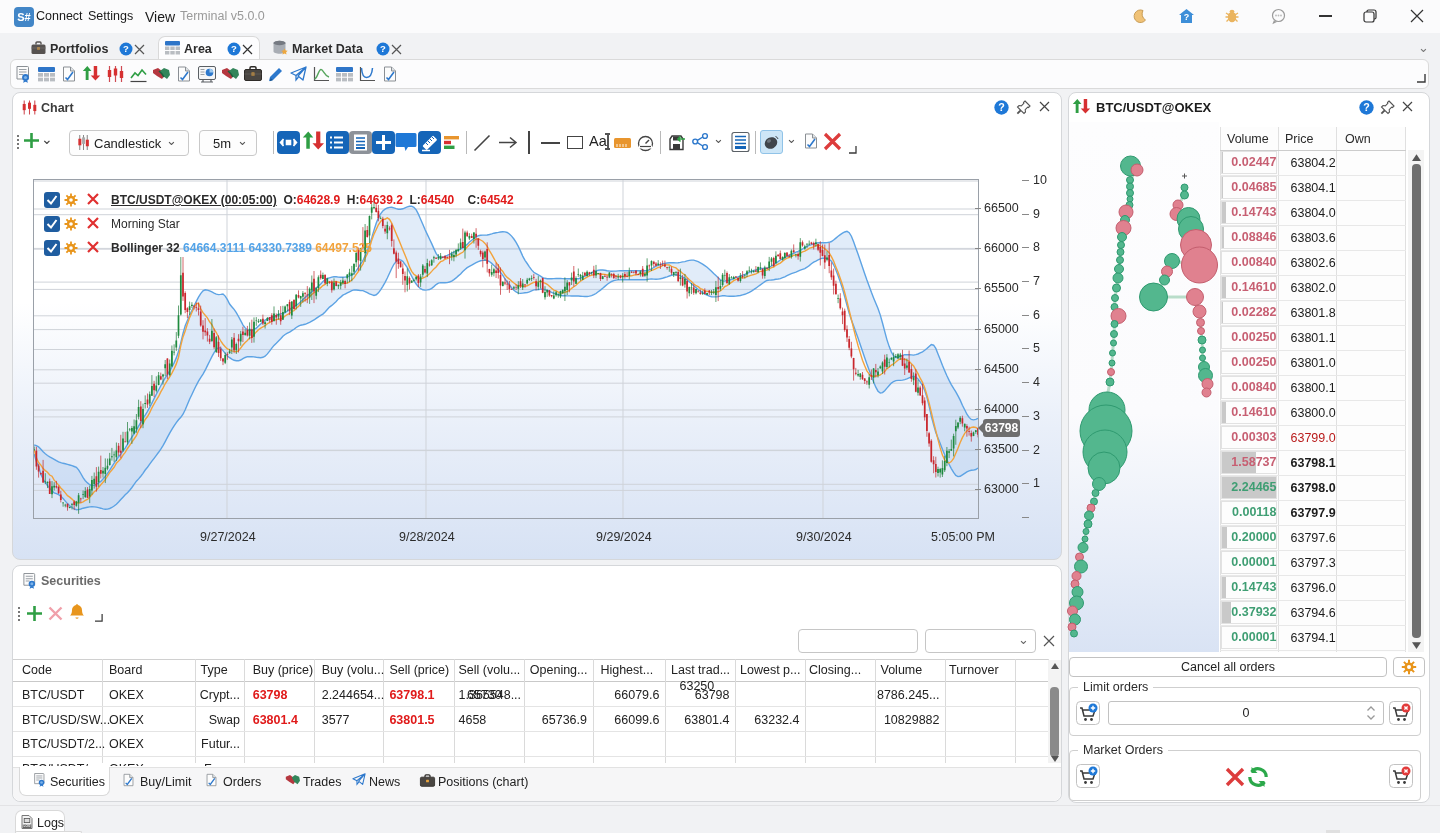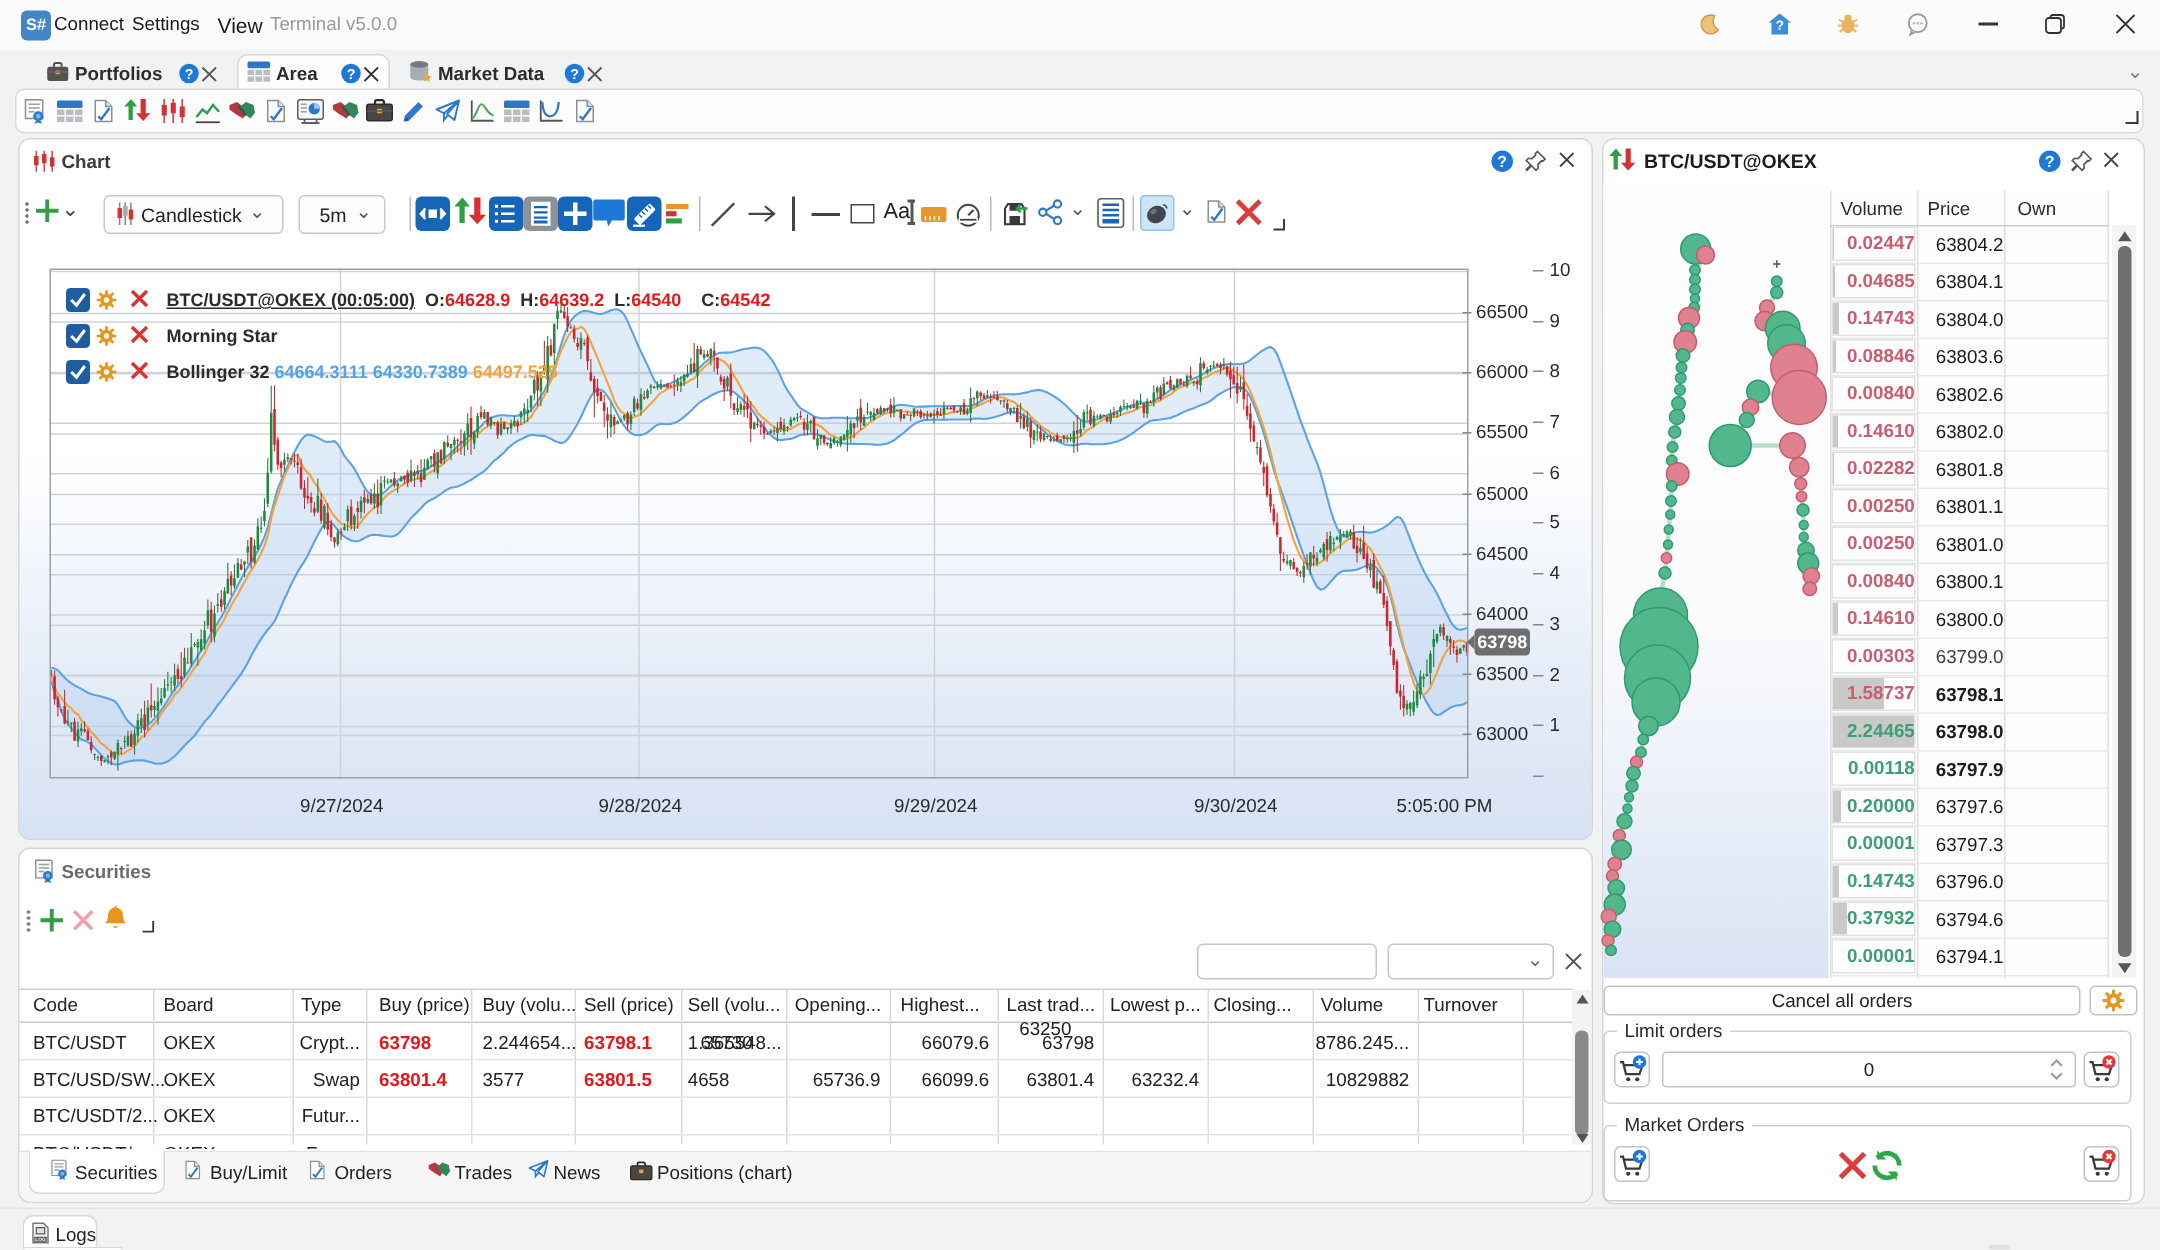--- a/index.html
+++ b/index.html
@@ -418,21 +418,21 @@
     <path d="M3.5 8l3.5 3.5L12.5 4" stroke="#fff" stroke-width="2" fill="none"></path>
     <g fill="#e8951c">
       <circle cx="27" cy="8" r="4.2"></circle>
       <g stroke="#e8951c" stroke-width="1.8">
         <path d="M27 1.5v13M20.5 8h13M22.4 3.4l9.2 9.2M31.6 3.4l-9.2 9.2"></path>
       </g>
     </g>
     <circle cx="27" cy="8" r="1.8" fill="#fff"></circle>
     <path d="M44 2l10 10M54 2L44 12" stroke="#e03030" stroke-width="2.2"></path>
   </svg>
-<div class="a" style="left:111px;top:217px;font-size:12px;font-weight:bold;color:#2b2b2b">Morning Star</div>
+<div class="a" style="left:111px;top:217px;font-size:12px;font-weight:normal;color:#2b2b2b">Morning Star</div>
 <svg class="a" style="left:44px;top:240px" width="54" height="16" viewBox="0 0 54 16">
     <rect width="16" height="16" rx="3" fill="#1f5da0"></rect>
     <path d="M3.5 8l3.5 3.5L12.5 4" stroke="#fff" stroke-width="2" fill="none"></path>
     <g fill="#e8951c">
       <circle cx="27" cy="8" r="4.2"></circle>
       <g stroke="#e8951c" stroke-width="1.8">
         <path d="M27 1.5v13M20.5 8h13M22.4 3.4l9.2 9.2M31.6 3.4l-9.2 9.2"></path>
       </g>
     </g>
     <circle cx="27" cy="8" r="1.8" fill="#fff"></circle>
@@ -780,21 +780,21 @@
 <div class="a" style="left:1220.5px;top:375.5px;width:56px;height:23.5px;border:1px solid #e2e2e2;background:linear-gradient(90deg,#c9c9c9 0.2px,rgba(0,0,0,0) 0.2px)"></div>
 <div class="a" style="left:1156.5px;top:380px;width:120px;text-align:right;font-size:12.5px;font-weight:bold;color:#c75f72">0.00840</div>
 <div class="a" style="left:1290.5px;top:380.5px;width:45px;text-align:right;font-size:12.5px;font-weight:normal;color:#1c1c1c">63800.1</div>
 <div class="a" style="left:1219.5px;top:400px;width:186px;height:1px;background:#e8e8e8"></div>
 <div class="a" style="left:1220.5px;top:400.5px;width:56px;height:23.5px;border:1px solid #e2e2e2;background:linear-gradient(90deg,#c9c9c9 3.6px,rgba(0,0,0,0) 3.6px)"></div>
 <div class="a" style="left:1156.5px;top:405px;width:120px;text-align:right;font-size:12.5px;font-weight:bold;color:#c75f72">0.14610</div>
 <div class="a" style="left:1290.5px;top:405.5px;width:45px;text-align:right;font-size:12.5px;font-weight:normal;color:#1c1c1c">63800.0</div>
 <div class="a" style="left:1219.5px;top:425px;width:186px;height:1px;background:#e8e8e8"></div>
 <div class="a" style="left:1220.5px;top:425.5px;width:56px;height:23.5px;border:1px solid #e2e2e2;background:linear-gradient(90deg,#c9c9c9 0.1px,rgba(0,0,0,0) 0.1px)"></div>
 <div class="a" style="left:1156.5px;top:430px;width:120px;text-align:right;font-size:12.5px;font-weight:bold;color:#c75f72">0.00303</div>
-<div class="a" style="left:1290.5px;top:430.5px;width:45px;text-align:center;font-size:12.5px;font-weight:normal;color:#404040">63799.0</div>
+<div class="a" style="left:1290.5px;top:430.5px;width:45px;text-align:center;font-size:12.5px;font-weight:normal;color:#b91c1c">63799.0</div>
 <div class="a" style="left:1219.5px;top:450px;width:186px;height:1px;background:#e8e8e8"></div>
 <div class="a" style="left:1220.5px;top:450.5px;width:56px;height:23.5px;border:1px solid #e2e2e2;background:linear-gradient(90deg,#c9c9c9 34.1px,rgba(0,0,0,0) 34.1px)"></div>
 <div class="a" style="left:1156.5px;top:455px;width:120px;text-align:right;font-size:12.5px;font-weight:bold;color:#c75f72">1.58737</div>
 <div class="a" style="left:1290.5px;top:455.5px;width:45px;text-align:right;font-size:12.5px;font-weight:bold;color:#1c1c1c">63798.1</div>
 <div class="a" style="left:1219.5px;top:475px;width:186px;height:1px;background:#e8e8e8"></div>
 <div class="a" style="left:1220.5px;top:475.5px;width:56px;height:23.5px;border:1px solid #e2e2e2;background:linear-gradient(90deg,#c9c9c9 56.0px,rgba(0,0,0,0) 56.0px)"></div>
 <div class="a" style="left:1156.5px;top:480px;width:120px;text-align:right;font-size:12.5px;font-weight:bold;color:#3f9e73">2.24465</div>
 <div class="a" style="left:1290.5px;top:480.5px;width:45px;text-align:right;font-size:12.5px;font-weight:bold;color:#1c1c1c">63798.0</div>
 <div class="a" style="left:1219.5px;top:500px;width:186px;height:1px;background:#e8e8e8"></div>
 <div class="a" style="left:1220.5px;top:500.5px;width:56px;height:23.5px;border:1px solid #e2e2e2;background:linear-gradient(90deg,#c9c9c9 0.0px,rgba(0,0,0,0) 0.0px)"></div>

